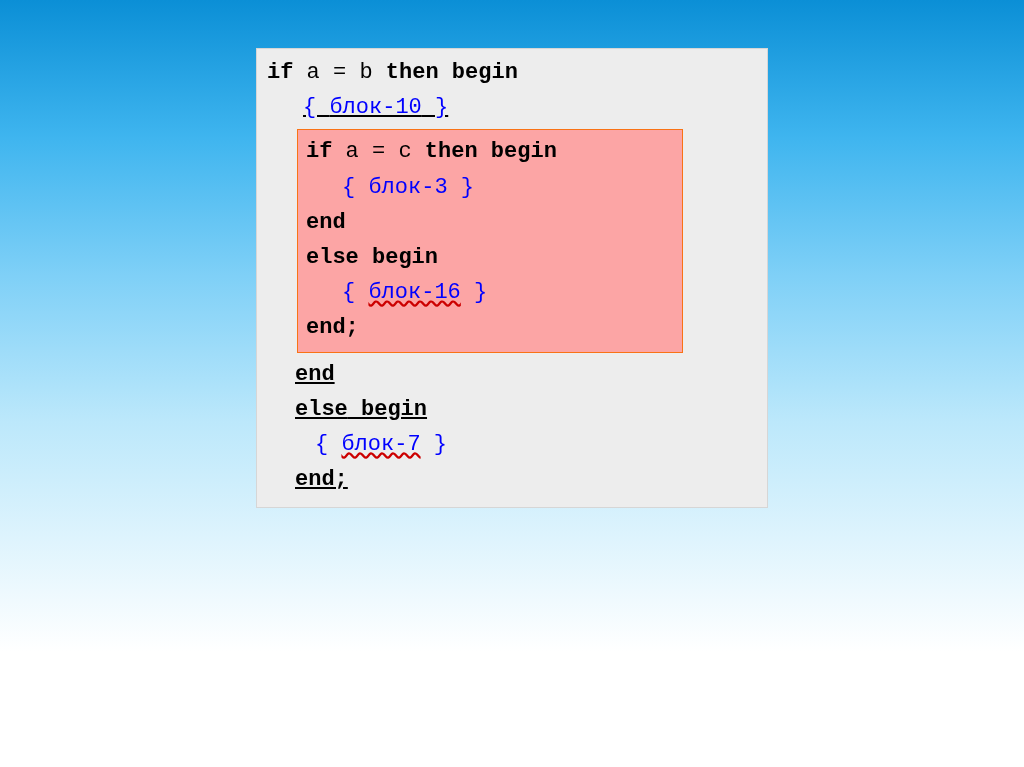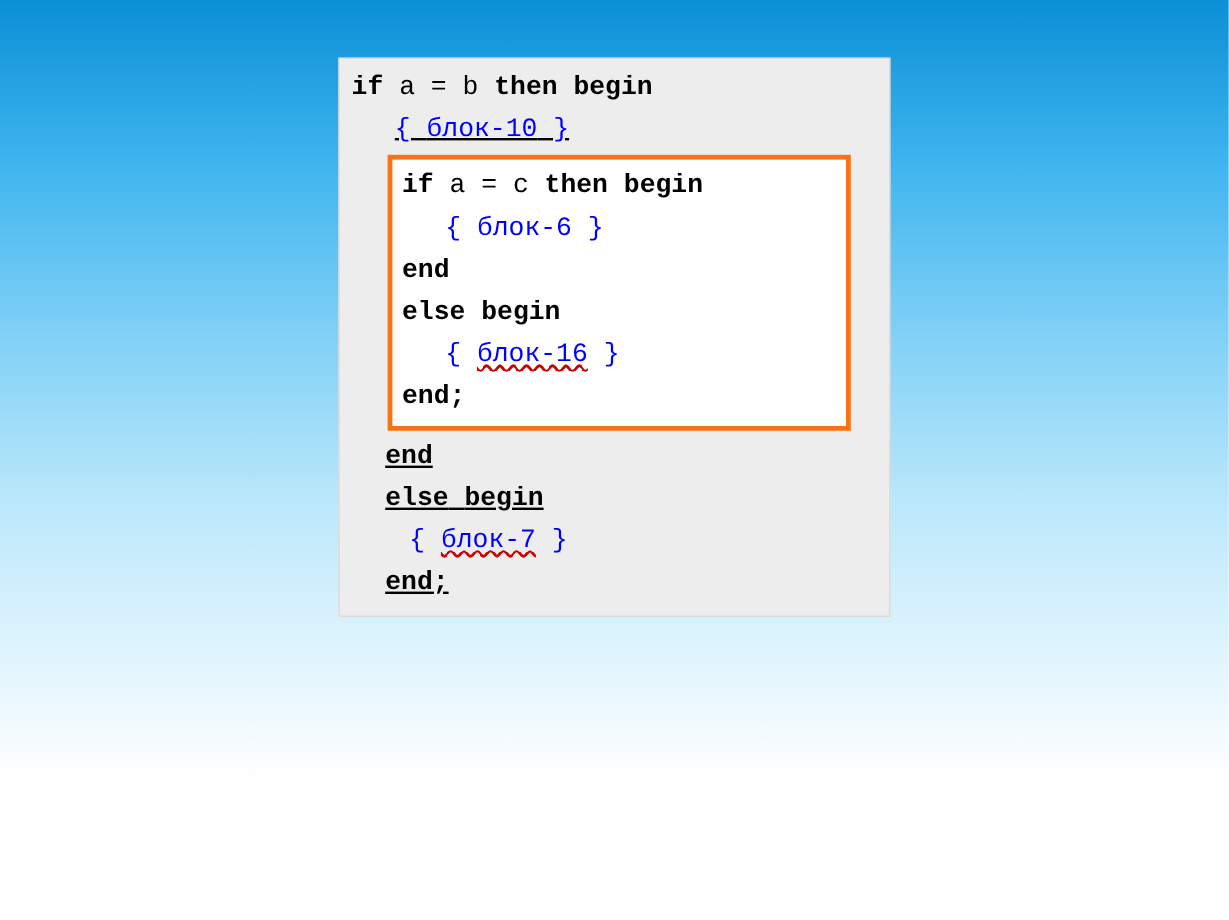--- a/index.html
+++ b/index.html
@@ -21,33 +21,33 @@
   .title {
     color: #ffffff;
     text-align: center;
     font-size: 32px;
     line-height: 1.25;
     width: 940px;
     margin: 0 auto;
     font-weight: 400;
   }
   .code-outer {
-    width: 460px;
+    width: 512px;
     margin: 20px auto 0 auto;
     background: #ededed;
     border: 1px solid #d6d6d6;
     padding: 6px 8px 10px 10px;
     box-sizing: border-box;
     font-family: "Courier New", monospace;
     font-size: 22px;
     line-height: 1.6;
   }
   .code-inner {
-    background: #ffffff;
-    border: 4px solid #f97316;
+    background: #fca5a5;
+    border: 1px solid #f97316;
     padding: 4px 8px 6px 8px;
     margin: 4px 0 4px 30px;
     width: 386px;
     box-sizing: border-box;
   }
   .kw {
     color: #000000;
     font-weight: bold;
   }
   .nm {
@@ -91,21 +91,21 @@
     <div class="code-inner">
       <span class="inner-line">
         <span class="kw">if</span>
         <span class="nm">a</span>
         <span class="nm">=</span>
         <span class="nm">c</span>
         <span class="kw">then</span>
         <span class="kw">begin</span>
       </span>
       <span class="inner-indent1">
-        <span class="cm">{ </span><span class="cm">блок-6</span><span class="cm"> }</span>
+        <span class="cm">{ </span><span class="cm">блок-3</span><span class="cm"> }</span>
       </span>
       <span class="inner-line">
         <span class="kw">end</span>
       </span>
       <span class="inner-line">
         <span class="kw">else</span>
         <span class="kw">begin</span>
       </span>
       <span class="inner-indent1">
         <span class="cm">{ </span><span class="cm squiggly">блок-16</span><span class="cm"> }</span>

